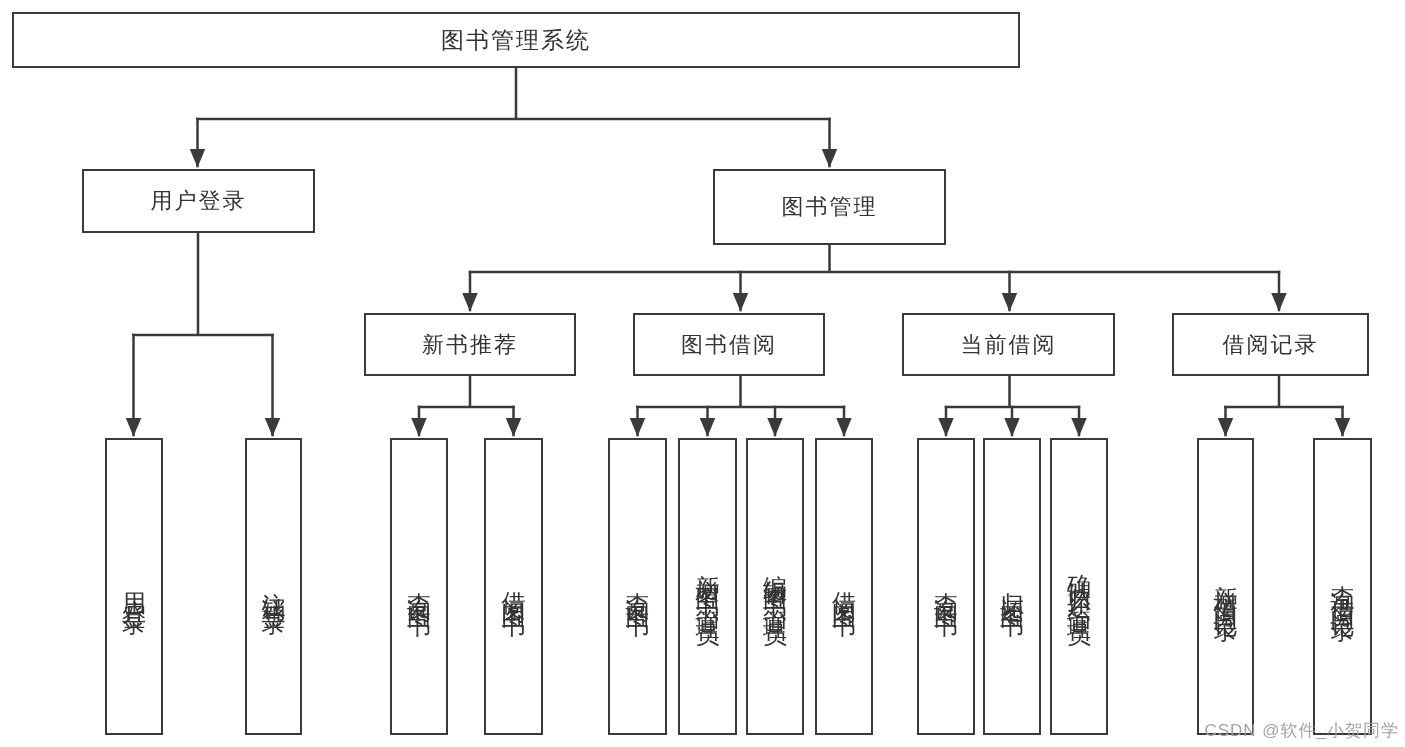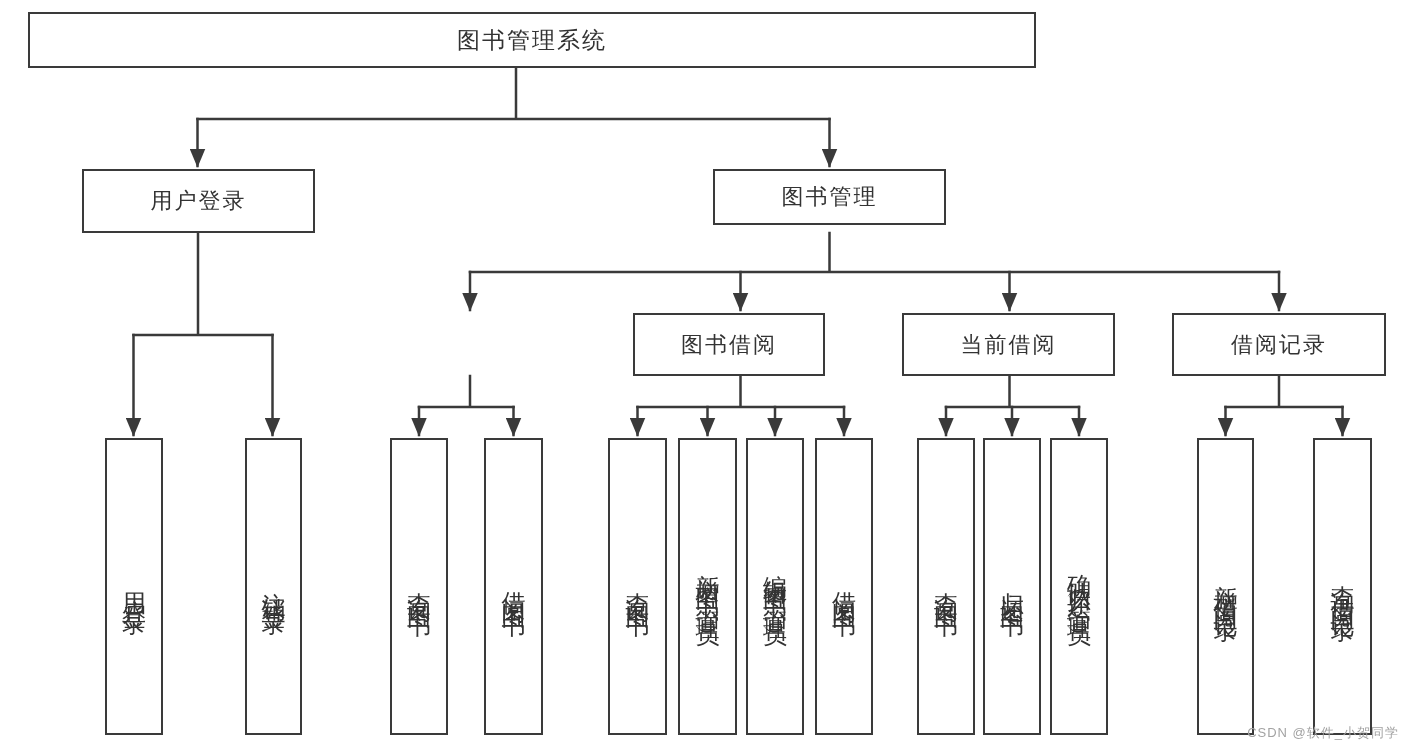--- a/index.html
+++ b/index.html
@@ -13,29 +13,29 @@
   #connectors{position:absolute;left:0;top:0;width:1405px;height:747px;}
   .node{
     position:absolute;
     box-sizing:border-box;
     background:#ffffff;
     border:2.5px solid #3a3a3a;
     display:flex;align-items:center;justify-content:center;
     color:#333333;
   }
   .hlabel{font-size:22px;letter-spacing:2px;color:#333333;white-space:nowrap;}
-  .root{left:28px;top:12px;width:1008px;height:56px;border-width:2px;}
+  .root{left:12px;top:12px;width:1008px;height:56px;border-width:2px;}
   .root .hlabel{font-size:23px;}
   .n2-user{left:82px;top:169px;width:233px;height:64px;}
-  .n2-book{left:713px;top:169px;width:233px;height:56px;}
+  .n2-book{left:713px;top:169px;width:233px;height:76px;}
   .n3{top:313px;height:63px;}
   .n3-recommend{left:364px;width:212px;}
   .n3-borrow{left:633px;width:192px;}
   .n3-current{left:902px;width:213px;}
-  .n3-records{left:1172px;width:214px;}
+  .n3-records{left:1172px;width:197px;}
   .leaf{top:438px;height:297px;}
   .vlabel{
     writing-mode:vertical-rl;
     text-orientation:mixed;
     font-size:24px;
     line-height:1;
     letter-spacing:7px;
     color:#333333;
     white-space:nowrap;
   }
@@ -48,21 +48,21 @@
   .lf-g{left:746px;width:58px;}
   .lf-h{left:815px;width:58px;}
   .lf-i{left:917px;width:58px;}
   .lf-j{left:983px;width:58px;}
   .lf-k{left:1050px;width:58px;}
   .lf-l{left:1197px;width:57px;}
   .lf-m{left:1313px;width:59px;}
   .watermark{
     position:absolute;
     right:6px;bottom:5px;
-    font-size:13px;
+    font-size:17px;
     color:#a3a3a3;
     letter-spacing:1px;
     white-space:nowrap;
   }
 </style>
 </head>
 <body>
 
 <div id="stage">
 
@@ -112,20 +112,23 @@
     <span class="hlabel">图书管理系统</span>
   </div>
 
   <div class="node n2-user">
     <span class="hlabel">用户登录</span>
   </div>
   <div class="node n2-book">
     <span class="hlabel">图书管理</span>
   </div>
 
+  <div class="node n3 n3-recommend">
+    <span class="hlabel">新书推荐</span>
+  </div>
   <div class="node n3 n3-borrow">
     <span class="hlabel">图书借阅</span>
   </div>
   <div class="node n3 n3-current">
     <span class="hlabel">当前借阅</span>
   </div>
   <div class="node n3 n3-records">
     <span class="hlabel">借阅记录</span>
   </div>
 

